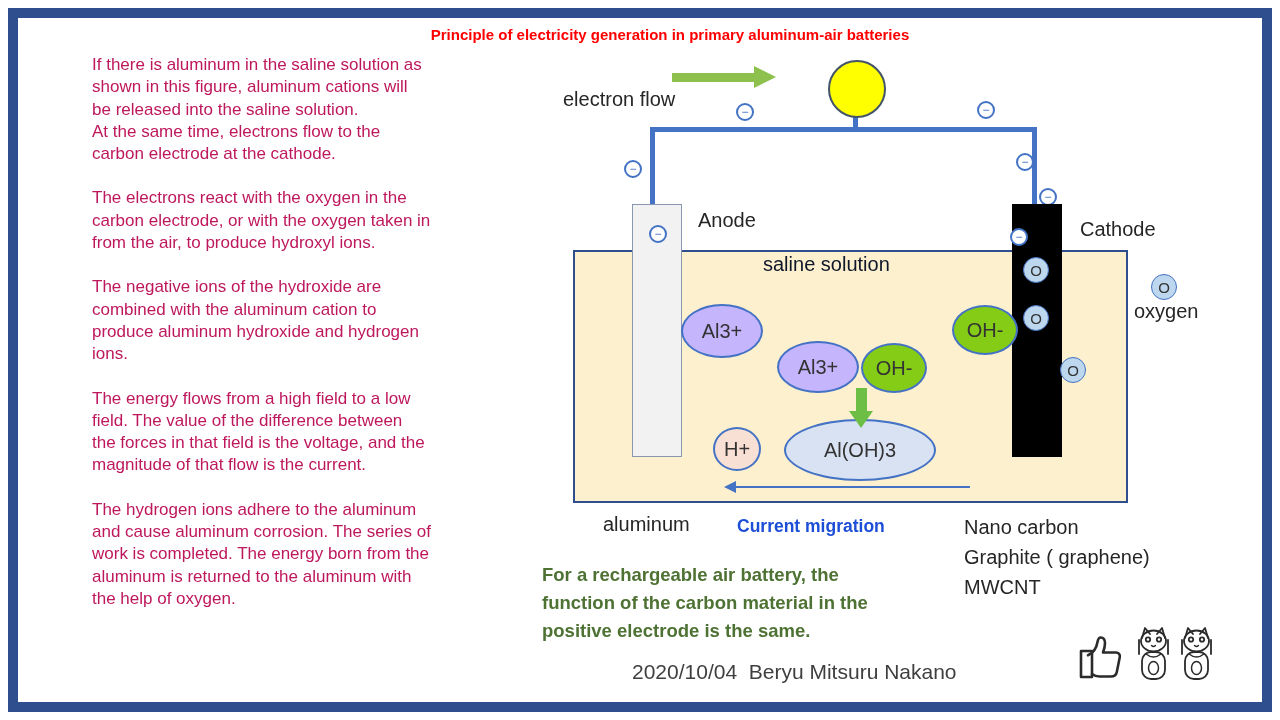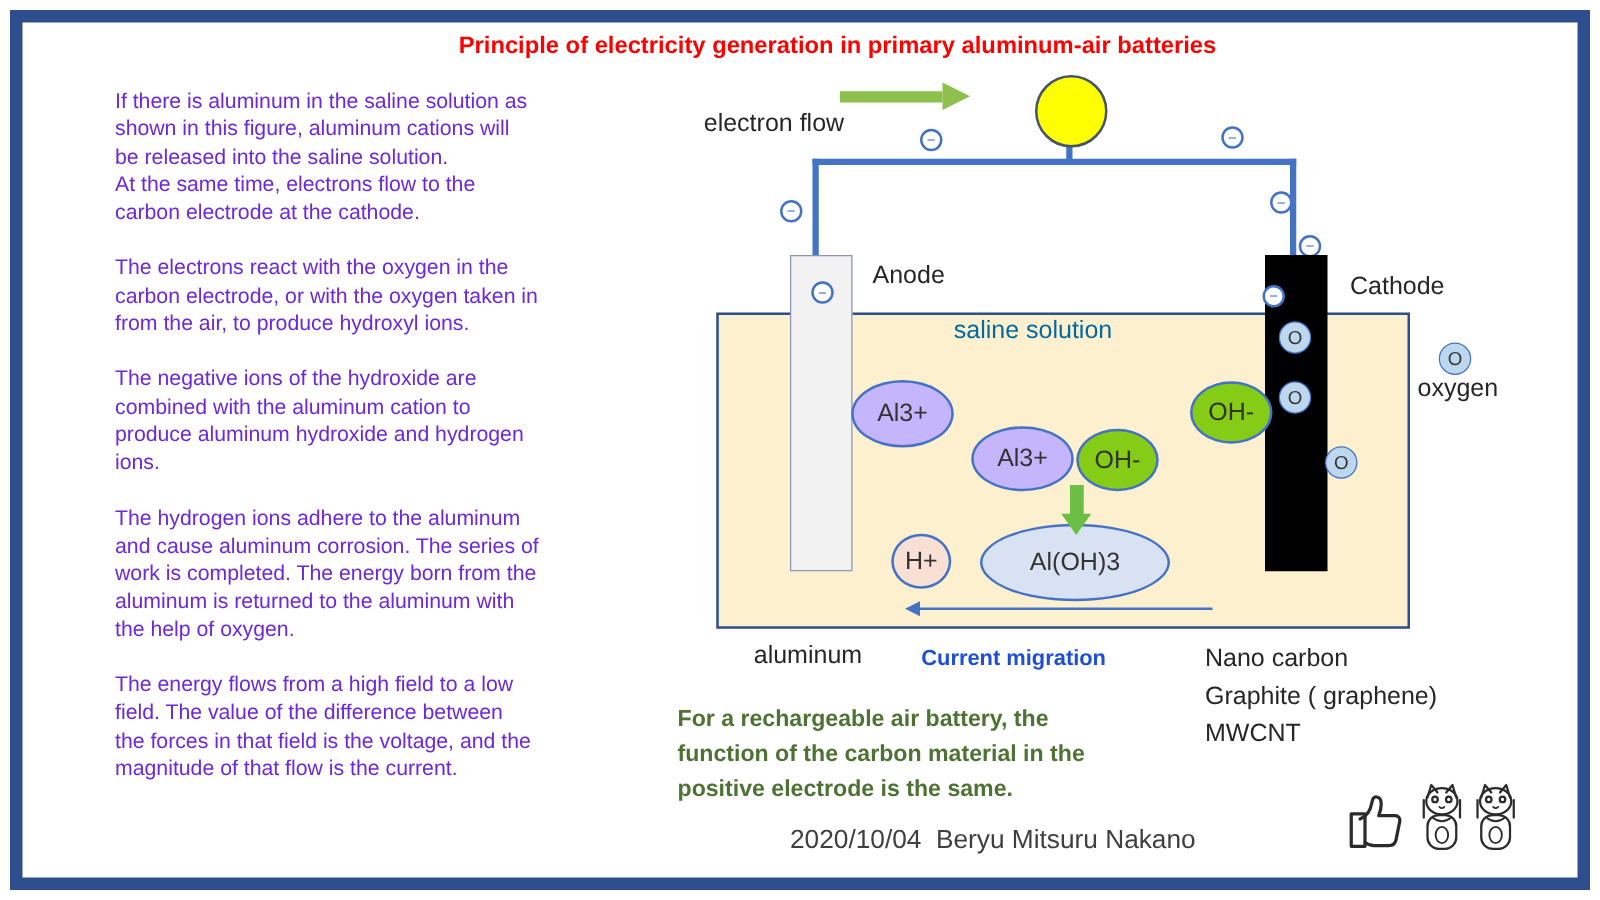--- a/index.html
+++ b/index.html
@@ -1,21 +1,21 @@
 <!DOCTYPE html>
 <html><head>
 <meta charset="utf-8">
 <style>
   html,body{margin:0;padding:0;background:#fff;}
   #canvas{position:relative;width:1280px;height:720px;background:#fff;overflow:hidden;
           font-family:"Liberation Sans",sans-serif;color:#262626;}
   .frame{position:absolute;left:8px;top:8px;right:8px;bottom:8px;border:10px solid #2E4E8E;pointer-events:none;}
   .abs{position:absolute;}
-  .title{left:170px;top:26px;width:1000px;text-align:center;font-size:19px;font-weight:bold;color:#FF0000;}
-  .left-text{left:92px;top:70px;width:430px;font-size:17px;line-height:22.3px;color:#6d28d9;}
+  .title{left:170px;top:26px;width:1000px;text-align:center;font-size:15px;font-weight:bold;color:#FF0000;}
+  .left-text{left:92px;top:54px;width:430px;font-size:17px;line-height:22.3px;color:#be185d;}
   .left-text p{margin:0 0 22px 0;white-space:pre-line;}
   
   .wire{background:#4472C4;position:absolute;}
   
   .bulb{left:828px;top:60px;width:54px;height:54px;border-radius:50%;background:#FFFF00;border:2px solid #44546A;}
   
   .g-arrow-shaft{left:672px;top:73px;width:82px;height:9px;background:#8DC04D;}
   .g-arrow-head{left:754px;top:66px;width:0;height:0;border-left:22px solid #8DC04D;border-top:11px solid transparent;border-bottom:11px solid transparent;}
   
   .tank{left:573px;top:250px;width:555px;height:253px;background:#FCF0CE;border:2px solid #2E4E8E;box-sizing:border-box;}
@@ -61,29 +61,29 @@
 be released into the saline solution.
 At the same time, electrons flow to the
 carbon electrode at the cathode.</p>
     <p>The electrons react with the oxygen in the
 carbon electrode, or with the oxygen taken in
 from the air, to produce hydroxyl ions.</p>
     <p>The negative ions of the hydroxide are
 combined with the aluminum cation to
 produce aluminum hydroxide and hydrogen
 ions.</p>
+    <p>The energy flows from a high field to a low
+field. The value of the difference between
+the forces in that field is the voltage, and the
+magnitude of that flow is the current.</p>
     <p>The hydrogen ions adhere to the aluminum
 and cause aluminum corrosion. The series of
 work is completed. The energy born from the
 aluminum is returned to the aluminum with
 the help of oxygen.</p>
-    <p>The energy flows from a high field to a low
-field. The value of the difference between
-the forces in that field is the voltage, and the
-magnitude of that flow is the current.</p>
   </div>
 
   <div class="wire" style="left:650px;top:127px;width:387px;height:5px;"></div>
   <div class="wire" style="left:650px;top:127px;width:5px;height:80px;"></div>
   <div class="wire" style="left:1032px;top:127px;width:5px;height:80px;"></div>
   <div class="wire" style="left:853px;top:110px;width:5px;height:19px;"></div>
 
   <div class="abs bulb"></div>
 
   <div class="abs g-arrow-shaft"></div>
@@ -98,21 +98,21 @@
 
   <div class="abs tank"></div>
   <div class="abs anode"></div>
   <div class="abs cathode"></div>
 
   <div class="abs minus" style="left:649px;top:225px;">−</div>
   <div class="abs minus" style="left:1010px;top:228px;">−</div>
 
   <div class="lbl" style="left:698px;top:209px;">Anode</div>
   <div class="lbl" style="left:1080px;top:218px;">Cathode</div>
-  <div class="lbl" style="left:763px;top:253px;color:#0369a1;text-align:right;">saline solution</div>
+  <div class="lbl" style="left:763px;top:253px;color:#0f172a;text-align:right;">saline solution</div>
 
   <div class="abs ion gray" style="left:681px;top:304px;width:82px;height:54px;">Al3+</div>
   <div class="abs ion gray" style="left:777px;top:341px;width:82px;height:52px;">Al3+</div>
   <div class="abs ion green" style="left:861px;top:343px;width:66px;height:50px;">OH-</div>
   <div class="abs ion green" style="left:952px;top:305px;width:66px;height:50px;">OH-</div>
   <div class="abs ion pink" style="left:713px;top:427px;width:48px;height:44px;">H+</div>
   <div class="abs ion blue" style="left:784px;top:419px;width:152px;height:62px;text-align:right;">Al(OH)3</div>
 
   <div class="abs o-circle" style="left:1023px;top:257px;">O</div>
   <div class="abs o-circle" style="left:1023px;top:305px;">O</div>

